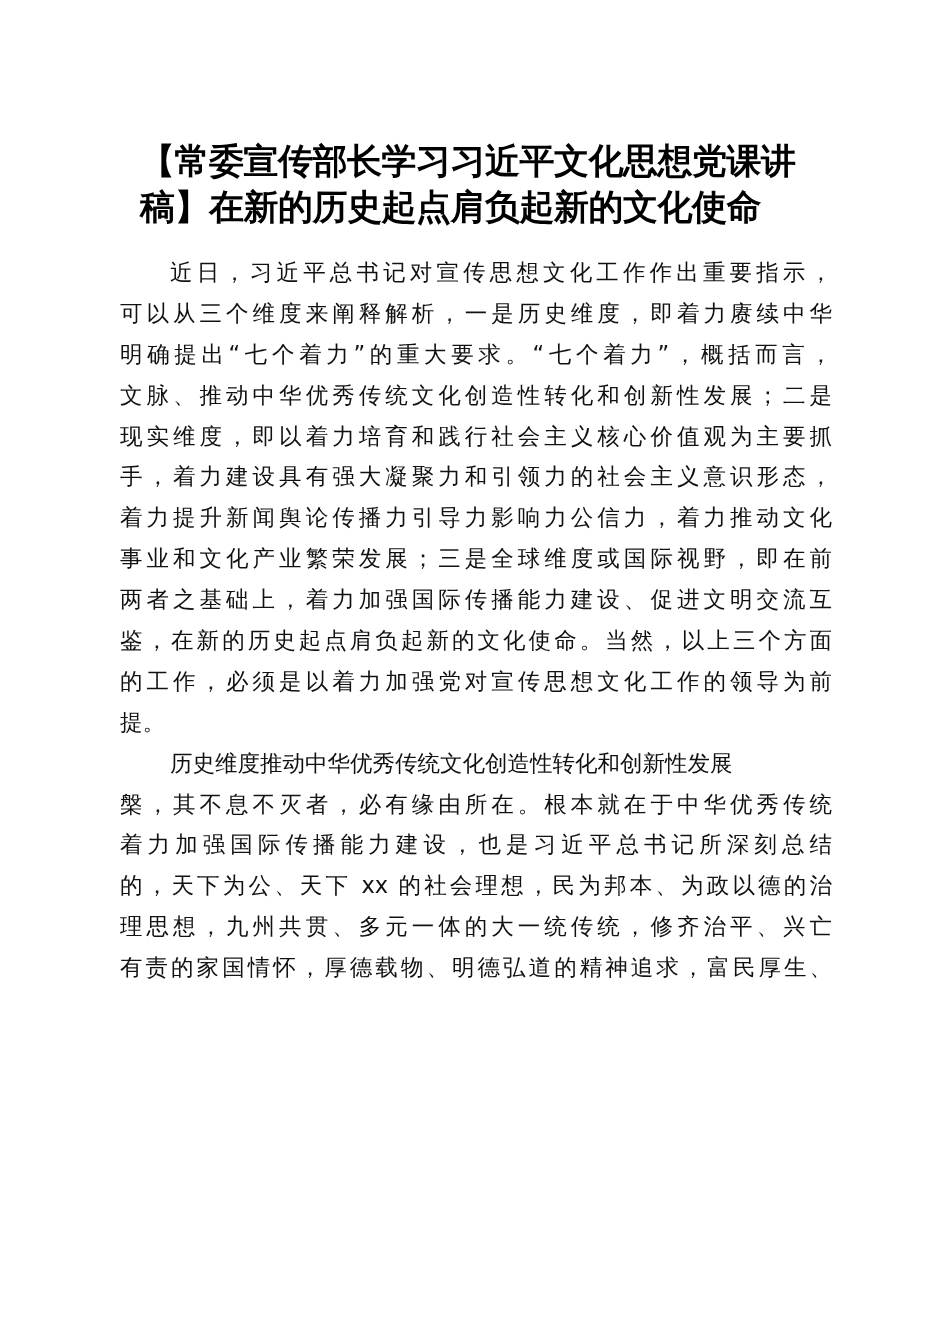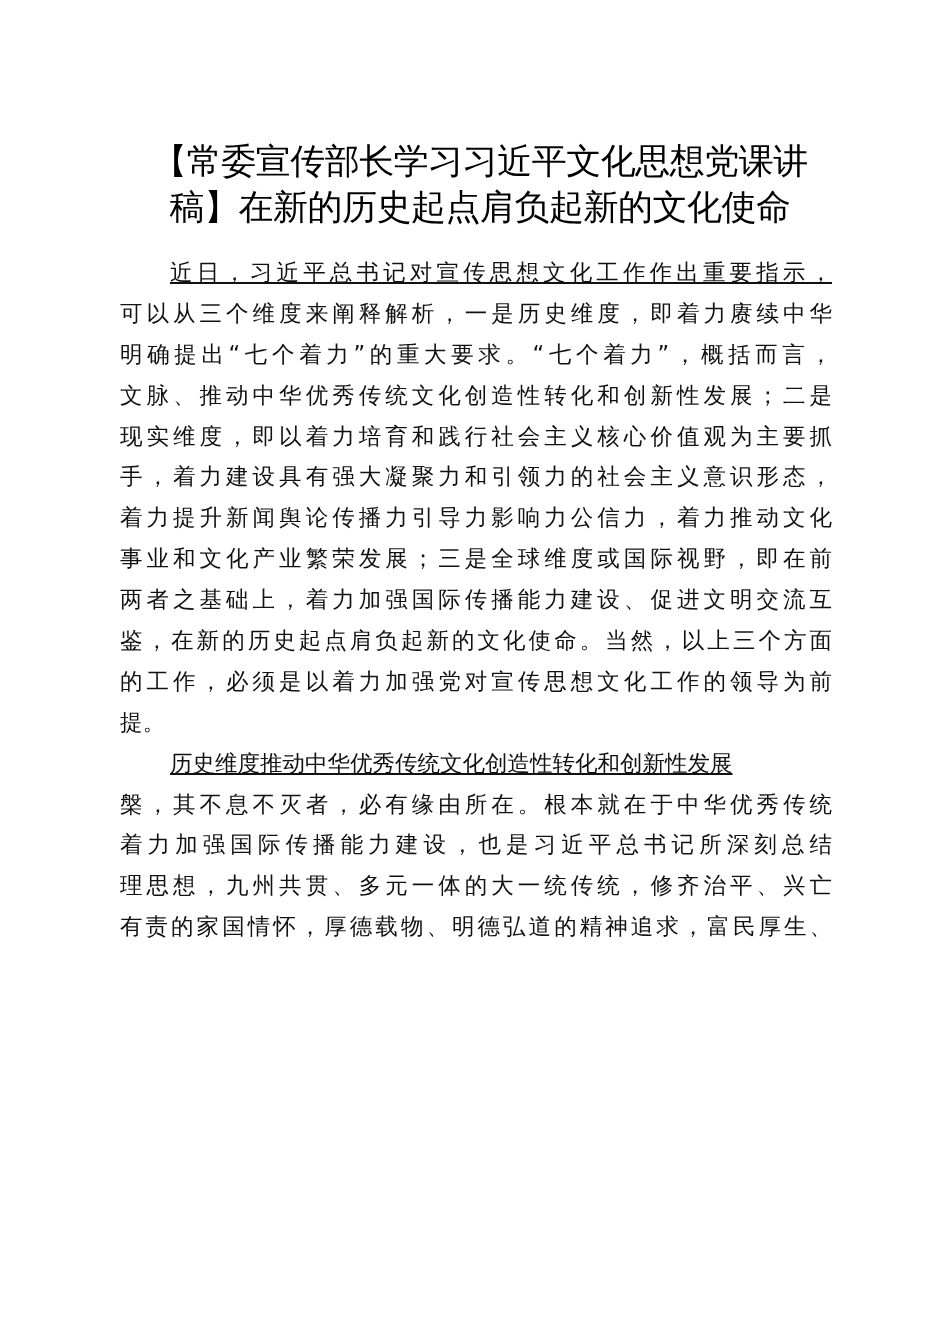--- a/index.html
+++ b/index.html
@@ -1,32 +1,32 @@
 <!DOCTYPE html>
 <html><head>
 <meta charset="utf-8">
 <style>
   html, body { margin: 0; padding: 0; background: #ffffff; }
   body { width: 950px; height: 1344px; position: relative; overflow: hidden; }
   .page { position: absolute; left: 0; top: 0; width: 950px; height: 1344px; background: #fff; }
   .title {
     position: absolute; left: 140px; width: 680px; top: 138px;
     font-family: "DejaVu Serif", "Liberation Serif", serif;
-    font-weight: normal; font-size: 35px; line-height: 46px; color: #000;
-    text-align: center; letter-spacing: -0.5px;
+    font-weight: bold; font-size: 35px; line-height: 46px; color: #000;
+    text-align: left; letter-spacing: -0.5px;
   }
   .title .tl { display: block; white-space: nowrap; }
   .body {
     position: absolute; left: 120px; top: 252px; width: 712px;
     font-family: "DejaVu Sans", "Liberation Sans", sans-serif;
     font-size: 22.5px; line-height: 40.9px; color: #111;
   }
   .line { display: block; white-space: nowrap; height: 40.9px; text-align: justify; text-align-last: justify; }
   .line.last { text-align-last: left; }
-  .indent { padding-left: 50px; text-decoration: underline; }
+  .indent { padding-left: 50px; }
 </style>
 </head>
 <body>
 
 <div class="page">
   <div class="title">
     <span class="tl">【常委宣传部长学习习近平文化思想党课讲</span>
     <span class="tl">稿】在新的历史起点肩负起新的文化使命</span>
   </div>
 
@@ -47,17 +47,18 @@
       <span class="line last">提。</span>
     </div>
 
     <div>
       <span class="line indent last">历史维度推动中华优秀传统文化创造性转化和创新性发展</span>
     </div>
 
     <div>
       <span class="line">槃，其不息不灭者，必有缘由所在。根本就在于中华优秀传统</span>
       <span class="line">着力加强国际传播能力建设，也是习近平总书记所深刻总结</span>
+      <span class="line">的，天下为公、天下 xx 的社会理想，民为邦本、为政以德的治</span>
       <span class="line">理思想，九州共贯、多元一体的大一统传统，修齐治平、兴亡</span>
       <span class="line">有责的家国情怀，厚德载物、明德弘道的精神追求，富民厚生、</span>
     </div>
   </div>
 </div>
 
 </body></html>

